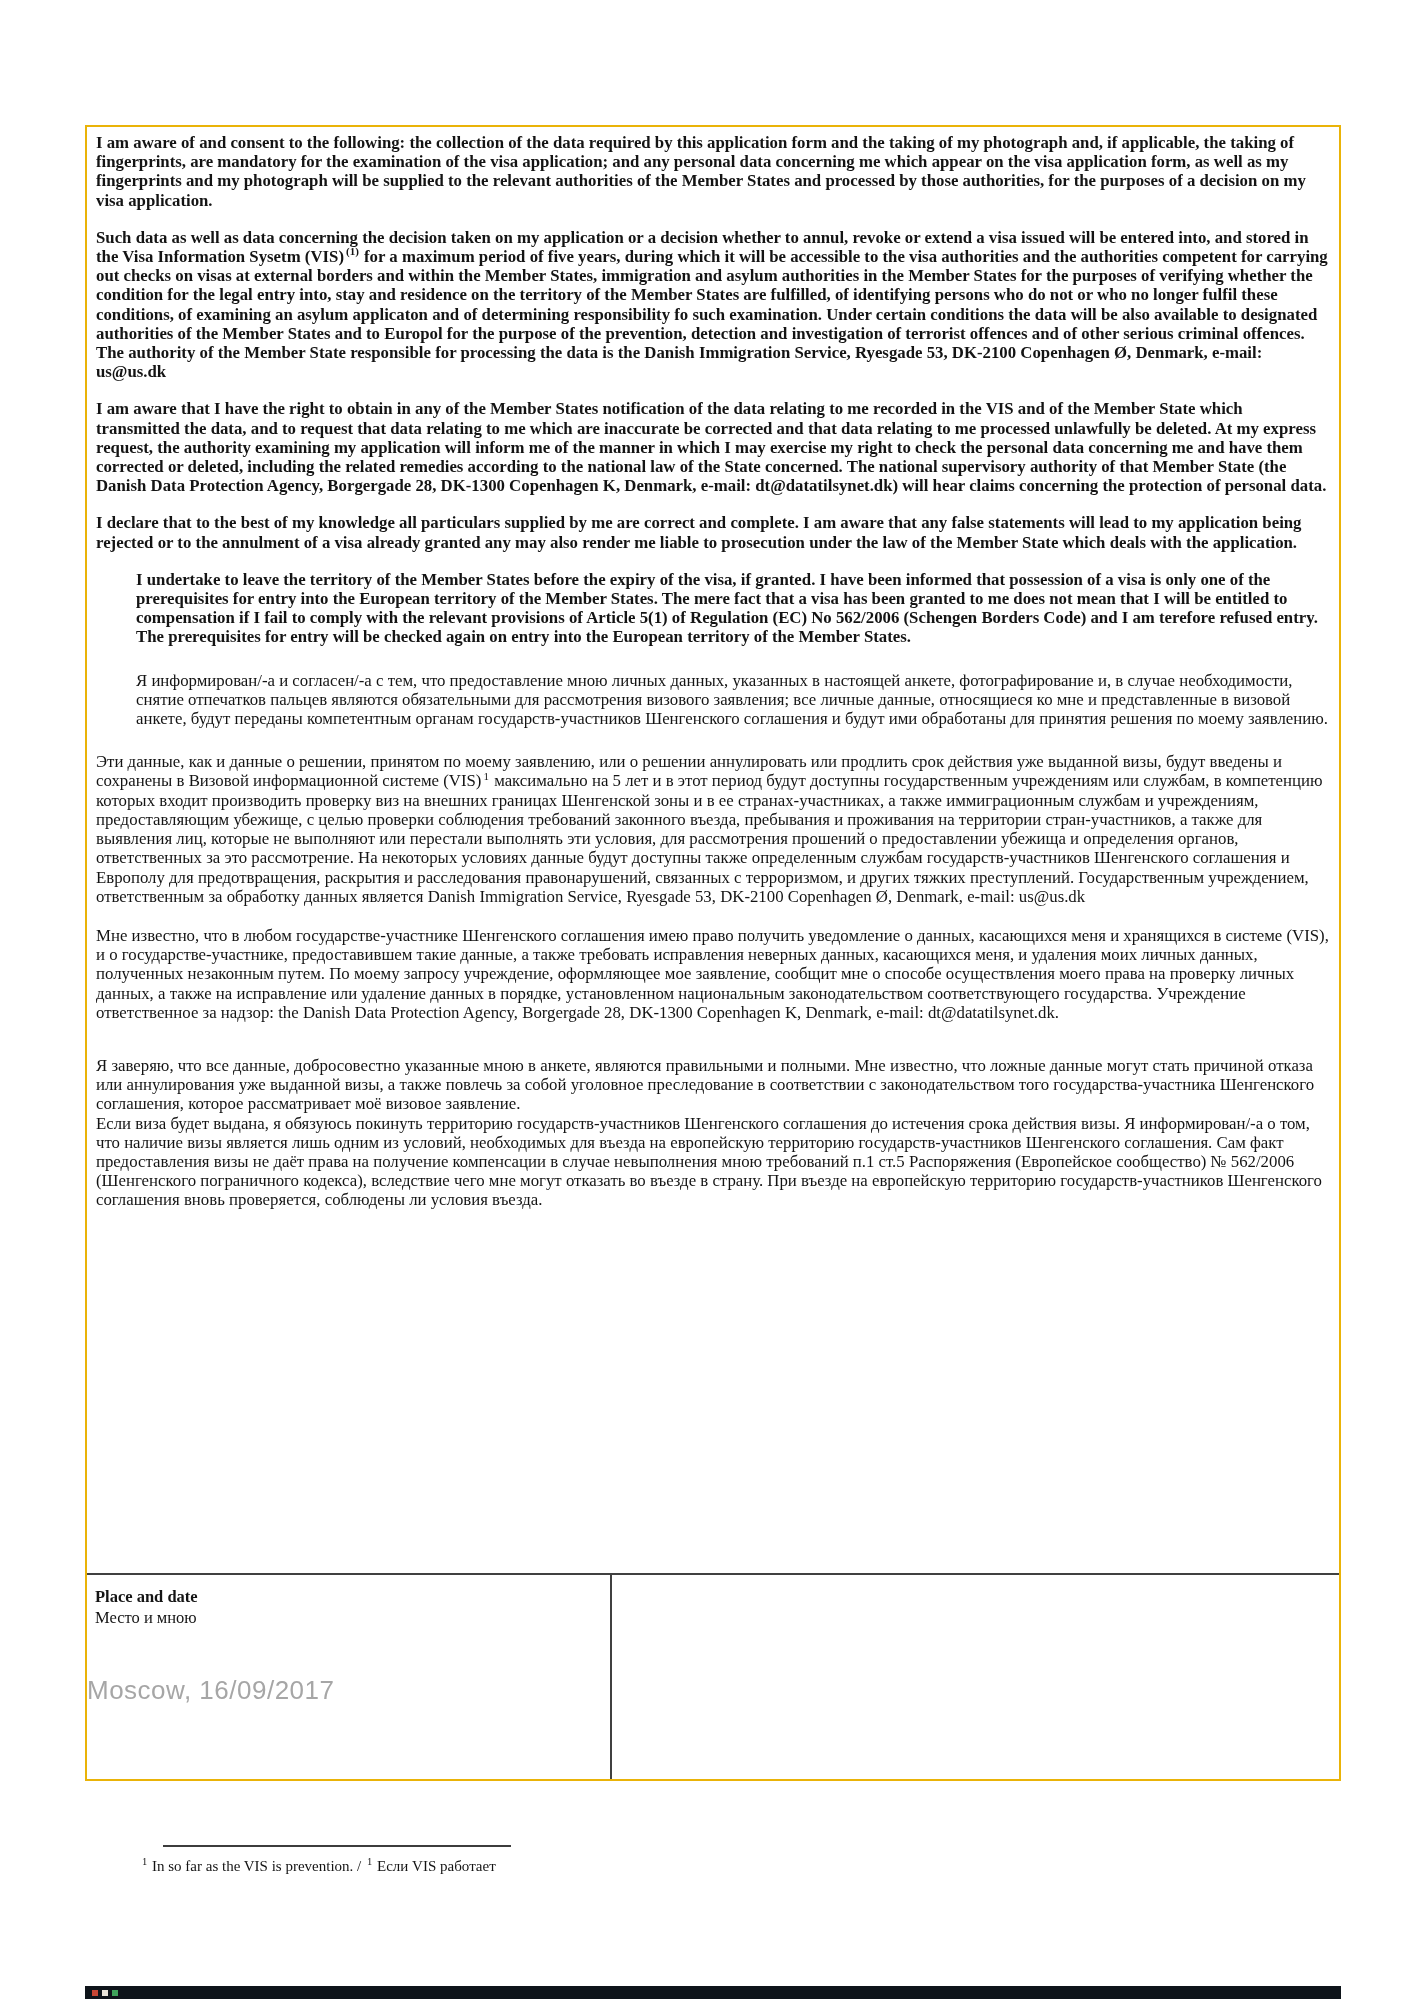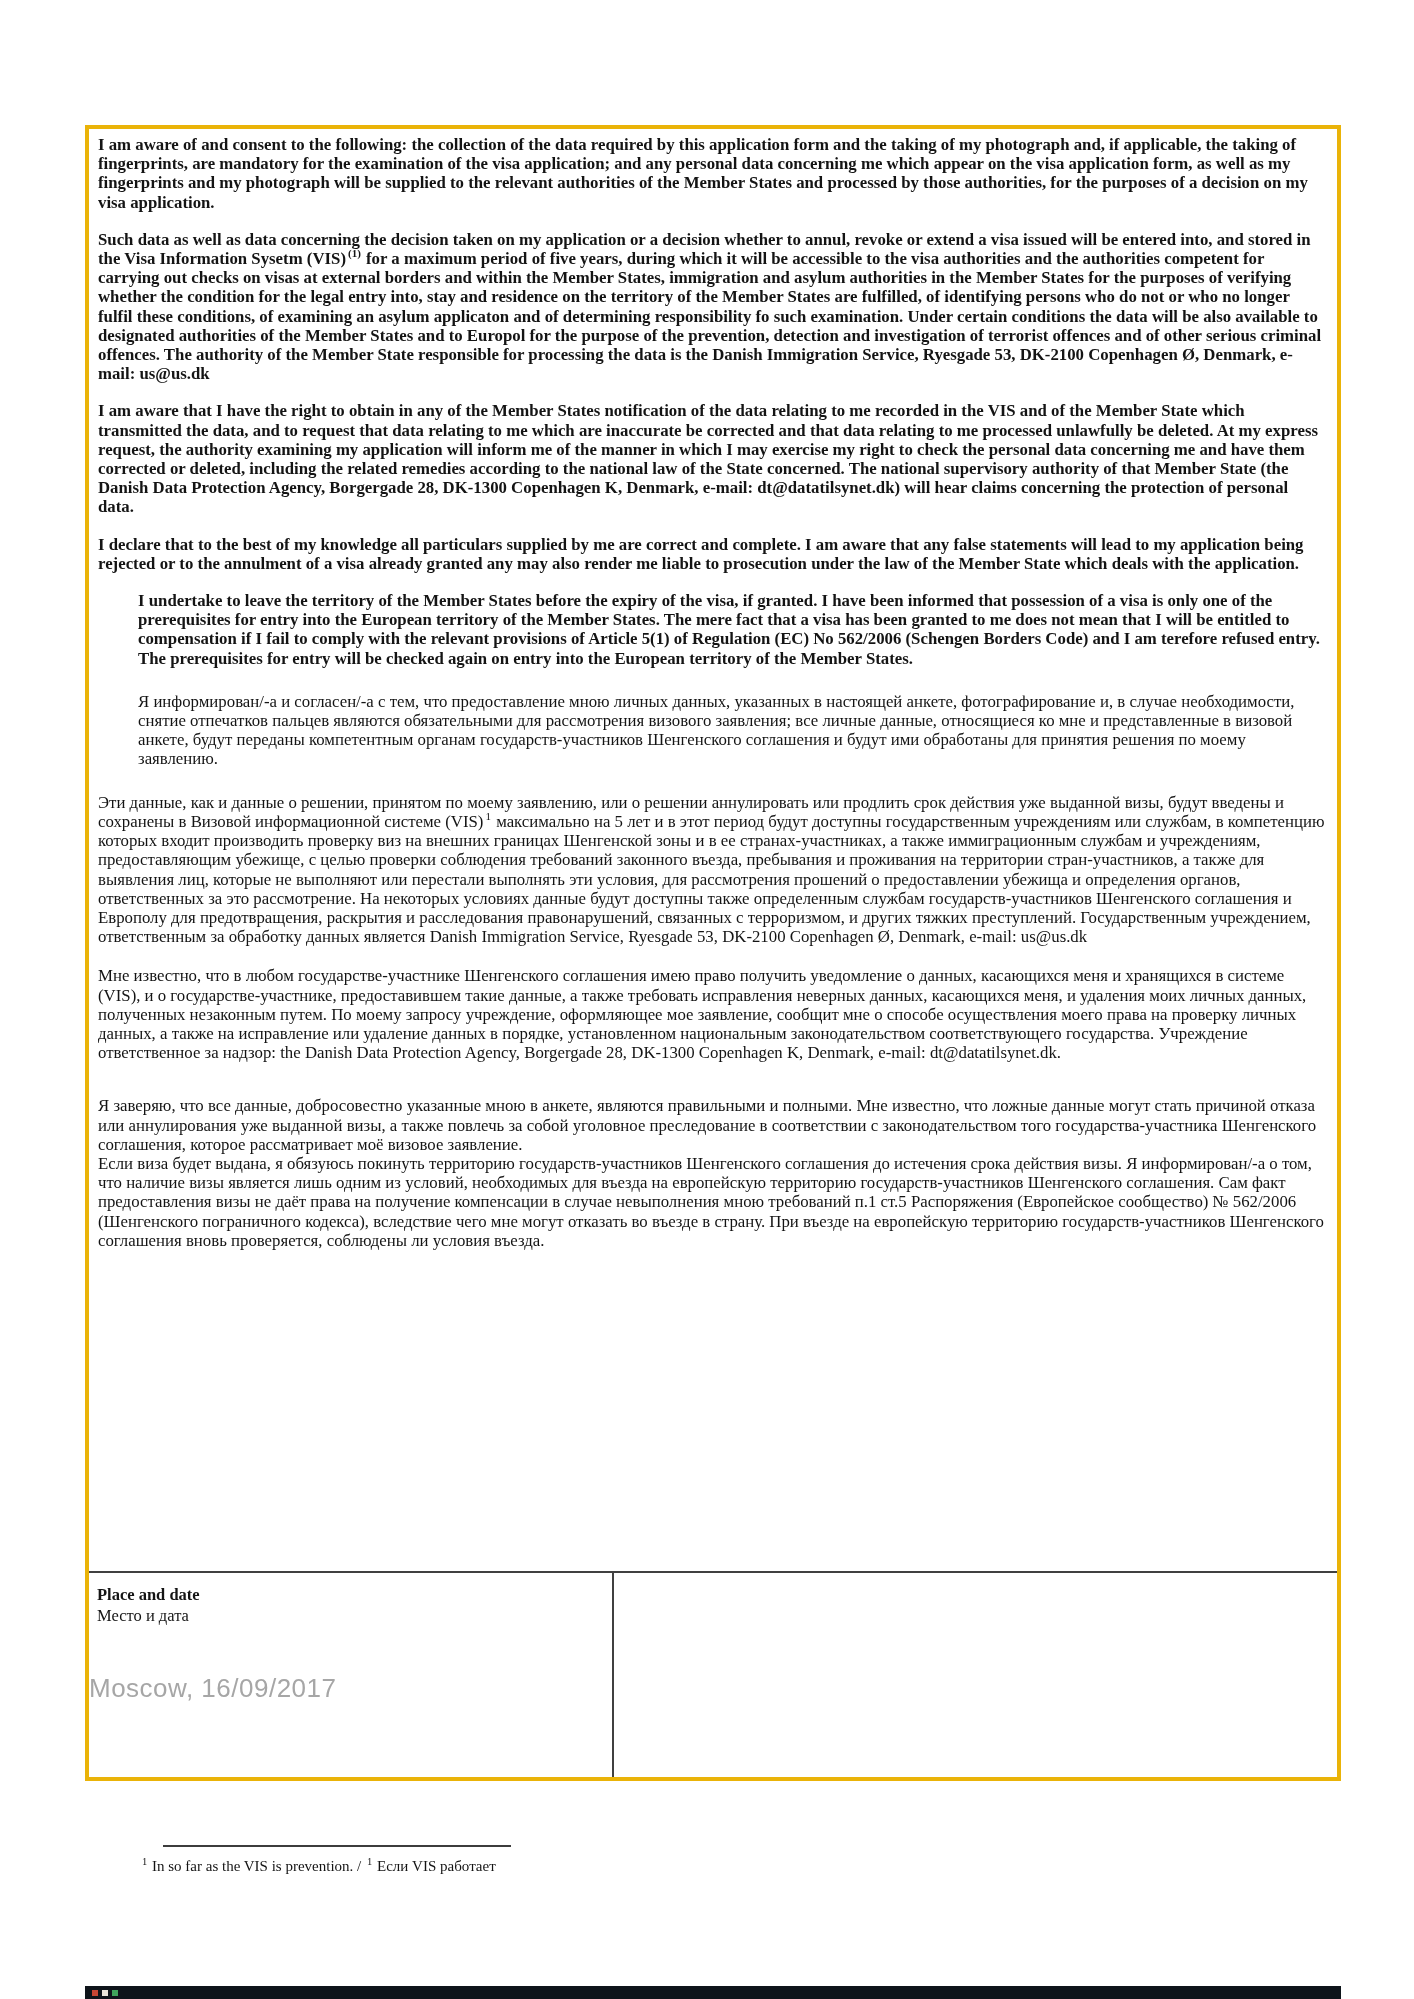--- a/index.html
+++ b/index.html
@@ -8,21 +8,21 @@
     width:1414px;height:1999px;
     background:#ffffff;
     font-family:"Liberation Serif", serif;
     color:#141414;
     overflow:hidden;
   }
   .main-box{
     position:absolute;
     left:85px;top:125px;
     width:1256px;height:1656px;
-    border:4px solid #eab308;
+    border:2px solid #eab308;
     box-sizing:border-box;
     background:#ffffff;
   }
   .text-content{
     padding:6px 9px 0 9px;
     font-size:16.8px;
     line-height:19.2px;
     text-align:left;
   }
   .text-content p{margin:0 0 18px 0;}
@@ -122,21 +122,21 @@
 
       <p class="ru mb-0">Я заверяю, что все данные, добросовестно указанные мною в анкете, являются правильными и полными. Мне известно, что ложные данные могут стать причиной отказа или аннулирования уже выданной визы, а также повлечь за собой уголовное преследование в соответствии с законодательством того государства-участника Шенгенского соглашения, которое рассматривает  моё визовое заявление.</p>
 
       <p class="ru mb-0">Если виза будет выдана, я обязуюсь покинуть территорию государств-участников Шенгенского соглашения до истечения срока действия визы. Я информирован/-а о том, что наличие визы является лишь одним из условий, необходимых для въезда на европейскую территорию государств-участников Шенгенского соглашения. Сам факт предоставления визы не даёт права на получение компенсации в случае невыполнения мною требований п.1 ст.5 Распоряжения  (Европейское сообщество) № 562/2006 (Шенгенского пограничного кодекса), вследствие чего  мне могут отказать во въезде в страну. При въезде на европейскую территорию государств-участников Шенгенского соглашения вновь проверяется, соблюдены ли условия въезда.</p>
 
     </div>
 
     <div class="sig-table">
       <div class="sig-cell-left">
         <div class="sig-label-en">Place and date</div>
-        <div class="sig-label-ru">Место и дата</div>
+        <div class="sig-label-ru">Место и мною</div>
         <div class="sig-value" style="color:#a6a6a6">Moscow, 16/09/2017</div>
       </div>
     </div>
   </div>
 
   <div class="footnote-rule"></div>
 
   <div class="footnote"><sup>1</sup><span> In so far as the VIS is prevention. / </span><sup>1</sup><span>  Если VIS работает</span></div>
 
   <div class="bottom-bar">

